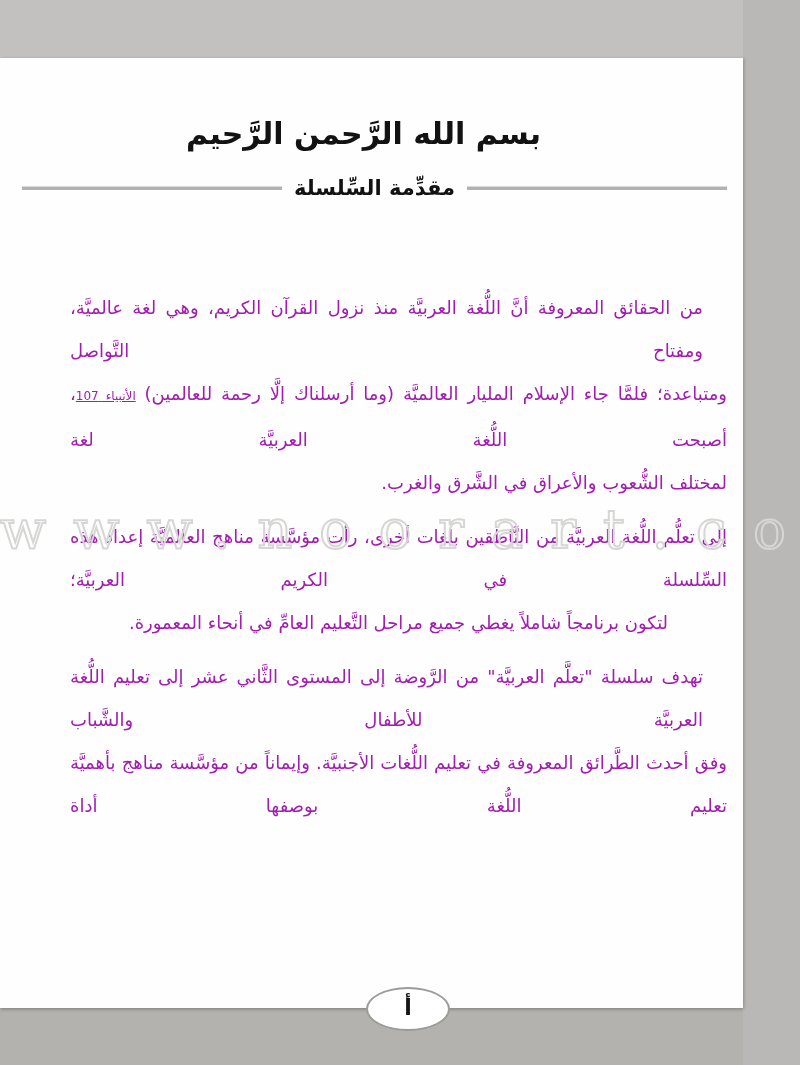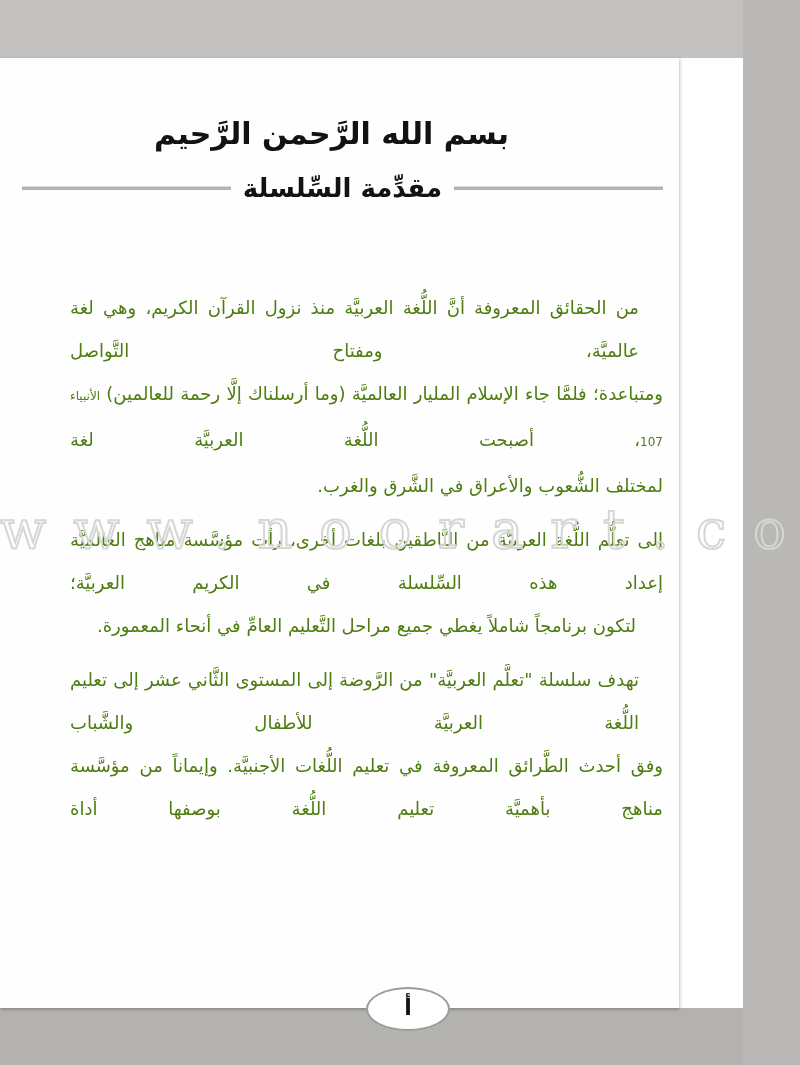--- a/index.html
+++ b/index.html
@@ -8,48 +8,48 @@
     background:#ffffff;
     font-family:"DejaVu Sans",sans-serif;
   }
   
   .band{position:absolute;}
   .band-top{left:0;top:0;width:743px;height:58px;background:#c2c1bf;}
   .band-right{left:743px;top:0;width:57px;height:1065px;background:#b9b8b6;}
   .band-bottom{left:0;top:1008px;width:743px;height:57px;background:#b3b2af;}
   
   .page{
-    position:absolute;left:0;top:58px;width:679px;height:950px;
+    position:absolute;left:0;top:58px;width:743px;height:950px;
     background:#fefefe;direction:rtl;color:#141414;
     box-shadow:0 2px 3px rgba(0,0,0,.18), 2px 0 3px rgba(0,0,0,.10);
   }
   .bismillah{
     margin:52px 16px 0 0;text-align:center;
     font-size:30px;font-weight:bold;line-height:48px;color:#121212;
   }
   .section-row{
     display:flex;align-items:center;gap:12px;
     margin:14px 16px 0 22px;height:32px;
   }
   .section-rule{flex:1;height:3px;background:#b2b2b2;border-top:1px solid #d9d9d9;}
   .section-title{
-    margin:0;font-size:26px;font-weight:bold;white-space:nowrap;color:#121212;
+    margin:0;font-size:21px;font-weight:bold;white-space:nowrap;color:#121212;
   }
   .paragraphs{
     position:absolute;right:16px;left:70px;top:228px;
   }
   .para{margin:0 0 11px 0;}
   .line{
-    font-size:18px;line-height:43px;color:#4d7c0f;
+    font-size:18px;line-height:43px;color:#a21caf;
     text-align:justify;text-align-last:justify;
   }
   .line.center{text-align:left;text-align-last:center;}
   .line.right{text-align:center;text-align-last:right;}
   .line.indent{padding-right:24px;}
-  .small{font-size:12px;}
+  .small{font-size:12px;text-decoration:underline;}
   
   .watermark{
     position:absolute;left:0;top:495px;width:800px;height:70px;
     font-family:"DejaVu Serif",serif;font-size:54px;line-height:70px;
     letter-spacing:27px;white-space:nowrap;overflow:hidden;
     color:transparent;-webkit-text-stroke:2px #d6d6d4;
     direction:ltr;text-align:left;pointer-events:none;
   }
   
   .page-number-ellipse{

